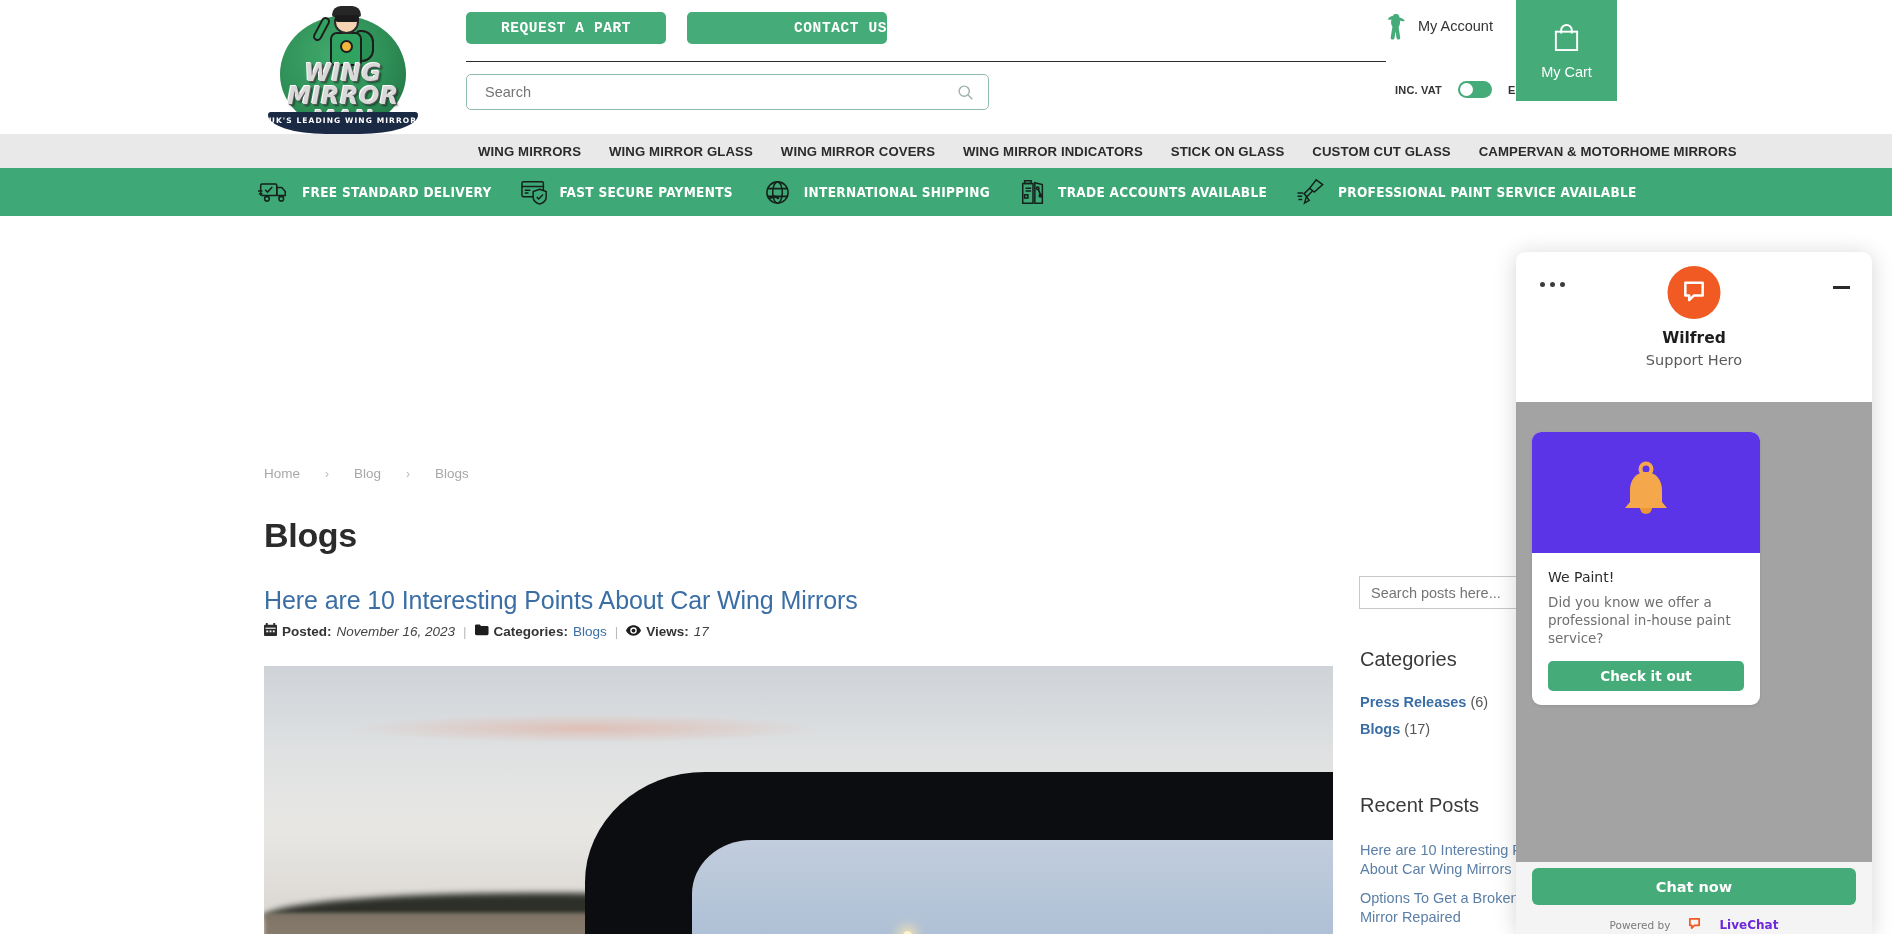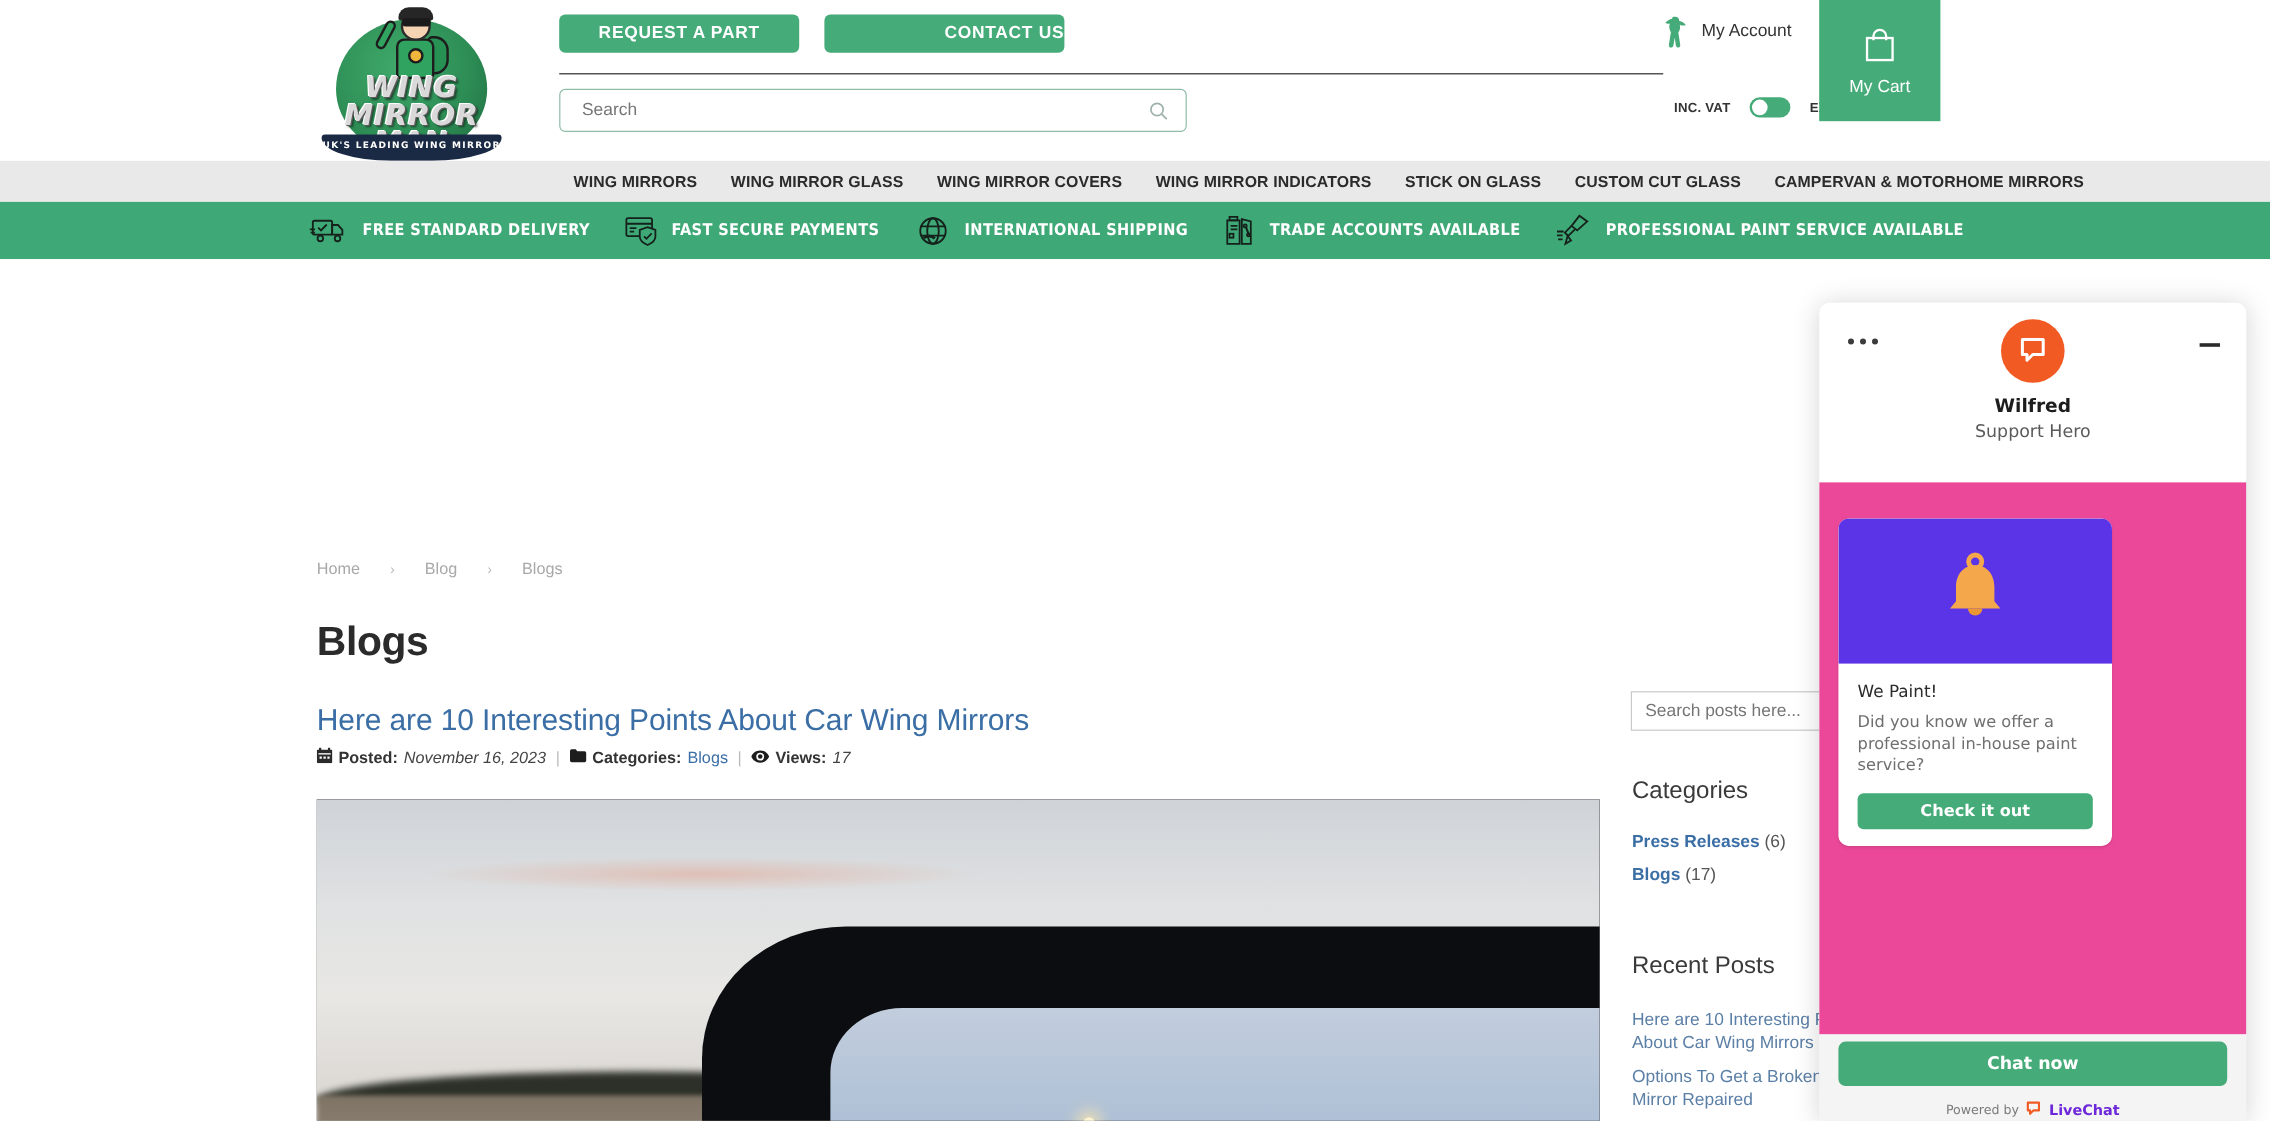--- a/index.html
+++ b/index.html
@@ -110,21 +110,21 @@
   .btn-green {
     position: absolute;
     background: #45ab78;
     color: #ffffff;
     border: none;
     border-radius: 5px;
     font-size: 14.5px;
     font-weight: bold;
     letter-spacing: 0.6px;
     cursor: pointer;
-    font-family: Liberation Sans, sans-serif;
+    font-family: Liberation Mono, monospace;
   }
   #btn-request { left: 466px; top: 12px; width: 200px; height: 32px; }
   #btn-contact { left: 687px; top: 12px; width: 200px; height: 32px; text-align: right; }
 
   .hdr-divider {
     position: absolute;
     left: 466px; top: 61px;
     width: 920px; height: 1px;
     background: #2b2b2b;
   }
@@ -389,21 +389,21 @@
   .chat-name {
     position: absolute; left: 0; top: 77px; width: 100%;
     text-align: center; font-size: 15.5px; font-weight: bold; color: #1d1d1d;
     font-family: "DejaVu Sans", sans-serif;
   }
   .chat-role {
     position: absolute; left: 0; top: 100px; width: 100%;
     text-align: center; font-size: 14.5px; color: #5a5a5a;
     font-family: "DejaVu Sans", sans-serif;
   }
-  .chat-body { position: relative; height: 460px; background: #ec4899; }
+  .chat-body { position: relative; height: 460px; background: #a3a3a3; }
   .promo {
     position: absolute; left: 16px; top: 30px;
     width: 228px;
     background: #ffffff;
     border-radius: 9px;
     overflow: hidden;
     box-shadow: 0 1px 3px rgba(0,0,0,0.10);
   }
   .promo-img {
     height: 121px;
@@ -428,21 +428,21 @@
   .chat-foot { position: relative; height: 72px; background: #f4f4f4; }
   .chat-now {
     position: absolute; left: 16px; top: 6px;
     width: 324px; height: 37px;
     background: #45ab78; color: #fff; border: none; border-radius: 6px;
     font-size: 14.5px; font-weight: bold; cursor: pointer;
     font-family: "DejaVu Sans", sans-serif;
   }
   .powered {
     position: absolute; left: 0; top: 55px; width: 100%;
-    display: flex; align-items: center; justify-content: center; gap: 6px;
+    display: flex; align-items: center; justify-content: center; gap: 18px;
     font-size: 10.5px; color: #7a7a7a;
     font-family: "DejaVu Sans", sans-serif;
   }
   .lc-brand { font-weight: bold; color: #6d28d9; font-size: 12px; }
 </style>
 </head>
 <body>
 
 <div class="page">
 

